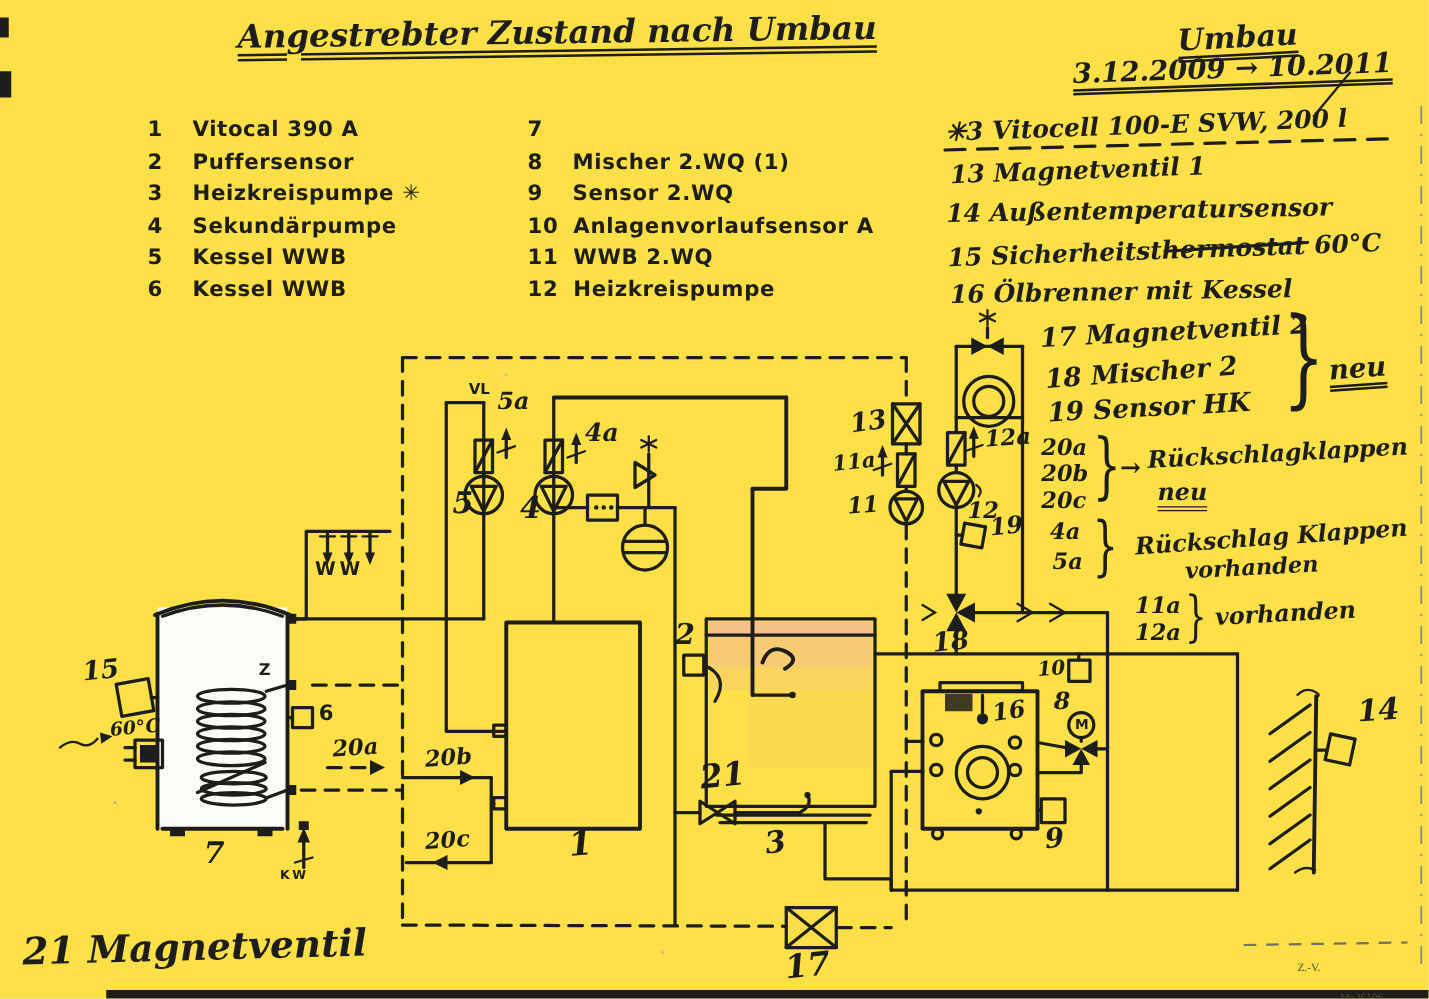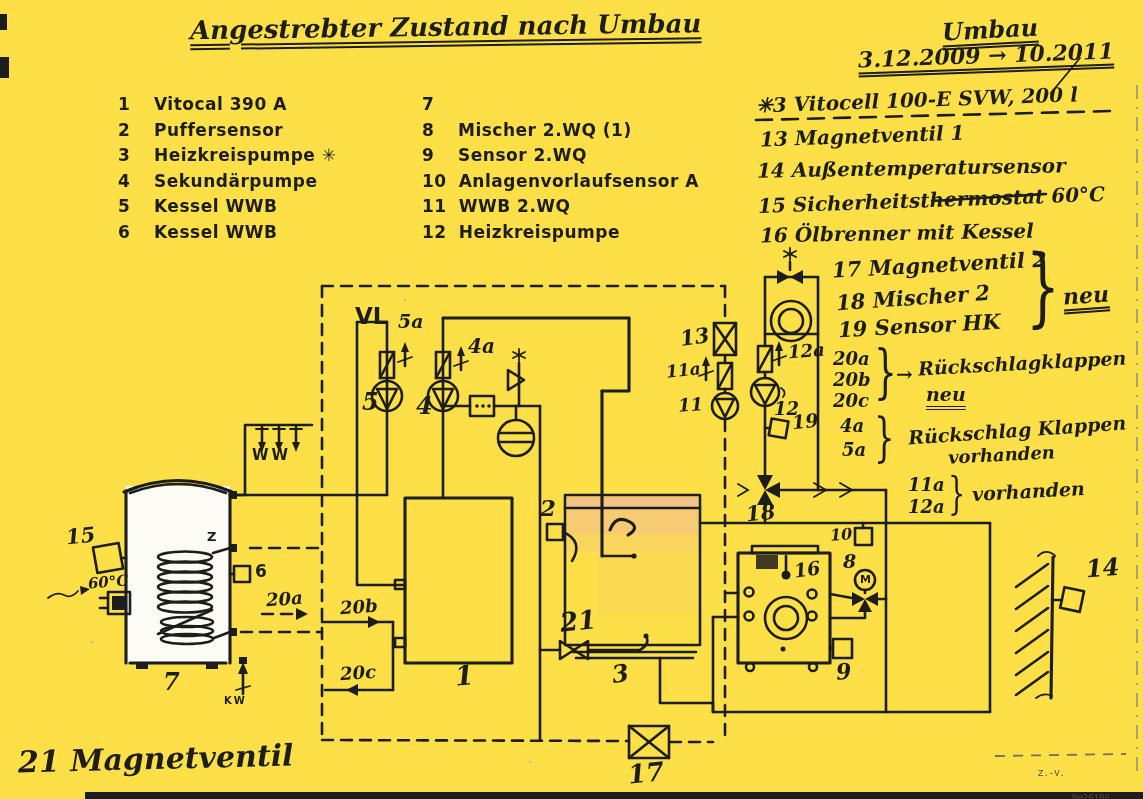--- a/index.html
+++ b/index.html
@@ -14,21 +14,21 @@
   svg .fillink{fill:#1d1d1b;stroke:none;}
   .lbl{position:absolute;white-space:nowrap;line-height:1;}
   .hw{font-family:"DejaVu Serif",serif;font-style:italic;font-weight:700;}
   .pr{font-family:"DejaVu Sans",sans-serif;font-weight:700;}
   .u2{text-decoration:underline double;text-underline-offset:5px;}
   .brace{position:absolute;font-family:"DejaVu Serif",serif;font-weight:400;line-height:.9;
          transform:scaleX(.62);transform-origin:left center;}
   .legend{position:absolute;display:flex;flex-direction:column;gap:5.5px;font-size:17px;letter-spacing:.5px;}
   .lrow{display:flex;gap:12px;}
   .lrow .num{min-width:24px;text-align:left;}
-  .small-print{font-family:Liberation Mono, monospace;font-size:9px;color:#4a4a46;}
+  .small-print{font-family:Liberation Serif, serif;font-size:9px;color:#4a4a46;}
 </style>
 </head>
 <body>
 
 <div class="page">
 
   <svg class="draw" width="1143" height="799" viewBox="0 0 1143 799">
 
     <g>
       <line class="ln dash" x1="322" y1="286" x2="725" y2="286"></line>
@@ -427,21 +427,21 @@
   <span class="lbl hw" style="left:842px;top:441px;font-size:18px;">5a</span>
   <span class="brace" style="left:874px;top:414px;font-size:52px;">}</span>
   <span class="lbl hw" style="left:908px;top:421px;font-size:19px;transform:rotate(-4deg);">Rückschlag Klappen</span>
   <span class="lbl hw" style="left:948px;top:446px;font-size:18px;transform:rotate(-3deg);">vorhanden</span>
 
   <span class="lbl hw" style="left:908px;top:476px;font-size:18px;">11a</span>
   <span class="lbl hw" style="left:908px;top:498px;font-size:18px;">12a</span>
   <span class="brace" style="left:948px;top:474px;font-size:44px;">}</span>
   <span class="lbl hw" style="left:972px;top:482px;font-size:19px;transform:rotate(-3deg);">vorhanden</span>
 
-  <span class="lbl pr" style="left:355px;top:305px;font-size:23px;">VL</span>
+  <span class="lbl pr" style="left:375px;top:305px;font-size:12px;">VL</span>
   <span class="lbl hw" style="left:398px;top:312px;font-size:19px;">5a</span>
   <span class="lbl hw" style="left:362px;top:390px;font-size:24px;">5</span>
   <span class="lbl hw" style="left:468px;top:336px;font-size:20px;">4a</span>
   <span class="lbl hw" style="left:416px;top:394px;font-size:24px;">4</span>
   <span class="lbl pr" style="left:252px;top:448px;font-size:15px;letter-spacing:3px;">WW</span>
   <span class="lbl pr" style="left:207px;top:530px;font-size:13px;">Z</span>
   <span class="lbl pr" style="left:255px;top:563px;font-size:17px;">6</span>
   <span class="lbl hw" style="left:66px;top:525px;font-size:21px;transform:rotate(-6deg);">15</span>
   <span class="lbl hw" style="left:88px;top:575px;font-size:15px;transform:rotate(-5deg);">60°C</span>
   <span class="lbl hw" style="left:266px;top:590px;font-size:18px;transform:rotate(-4deg);">20a</span>

